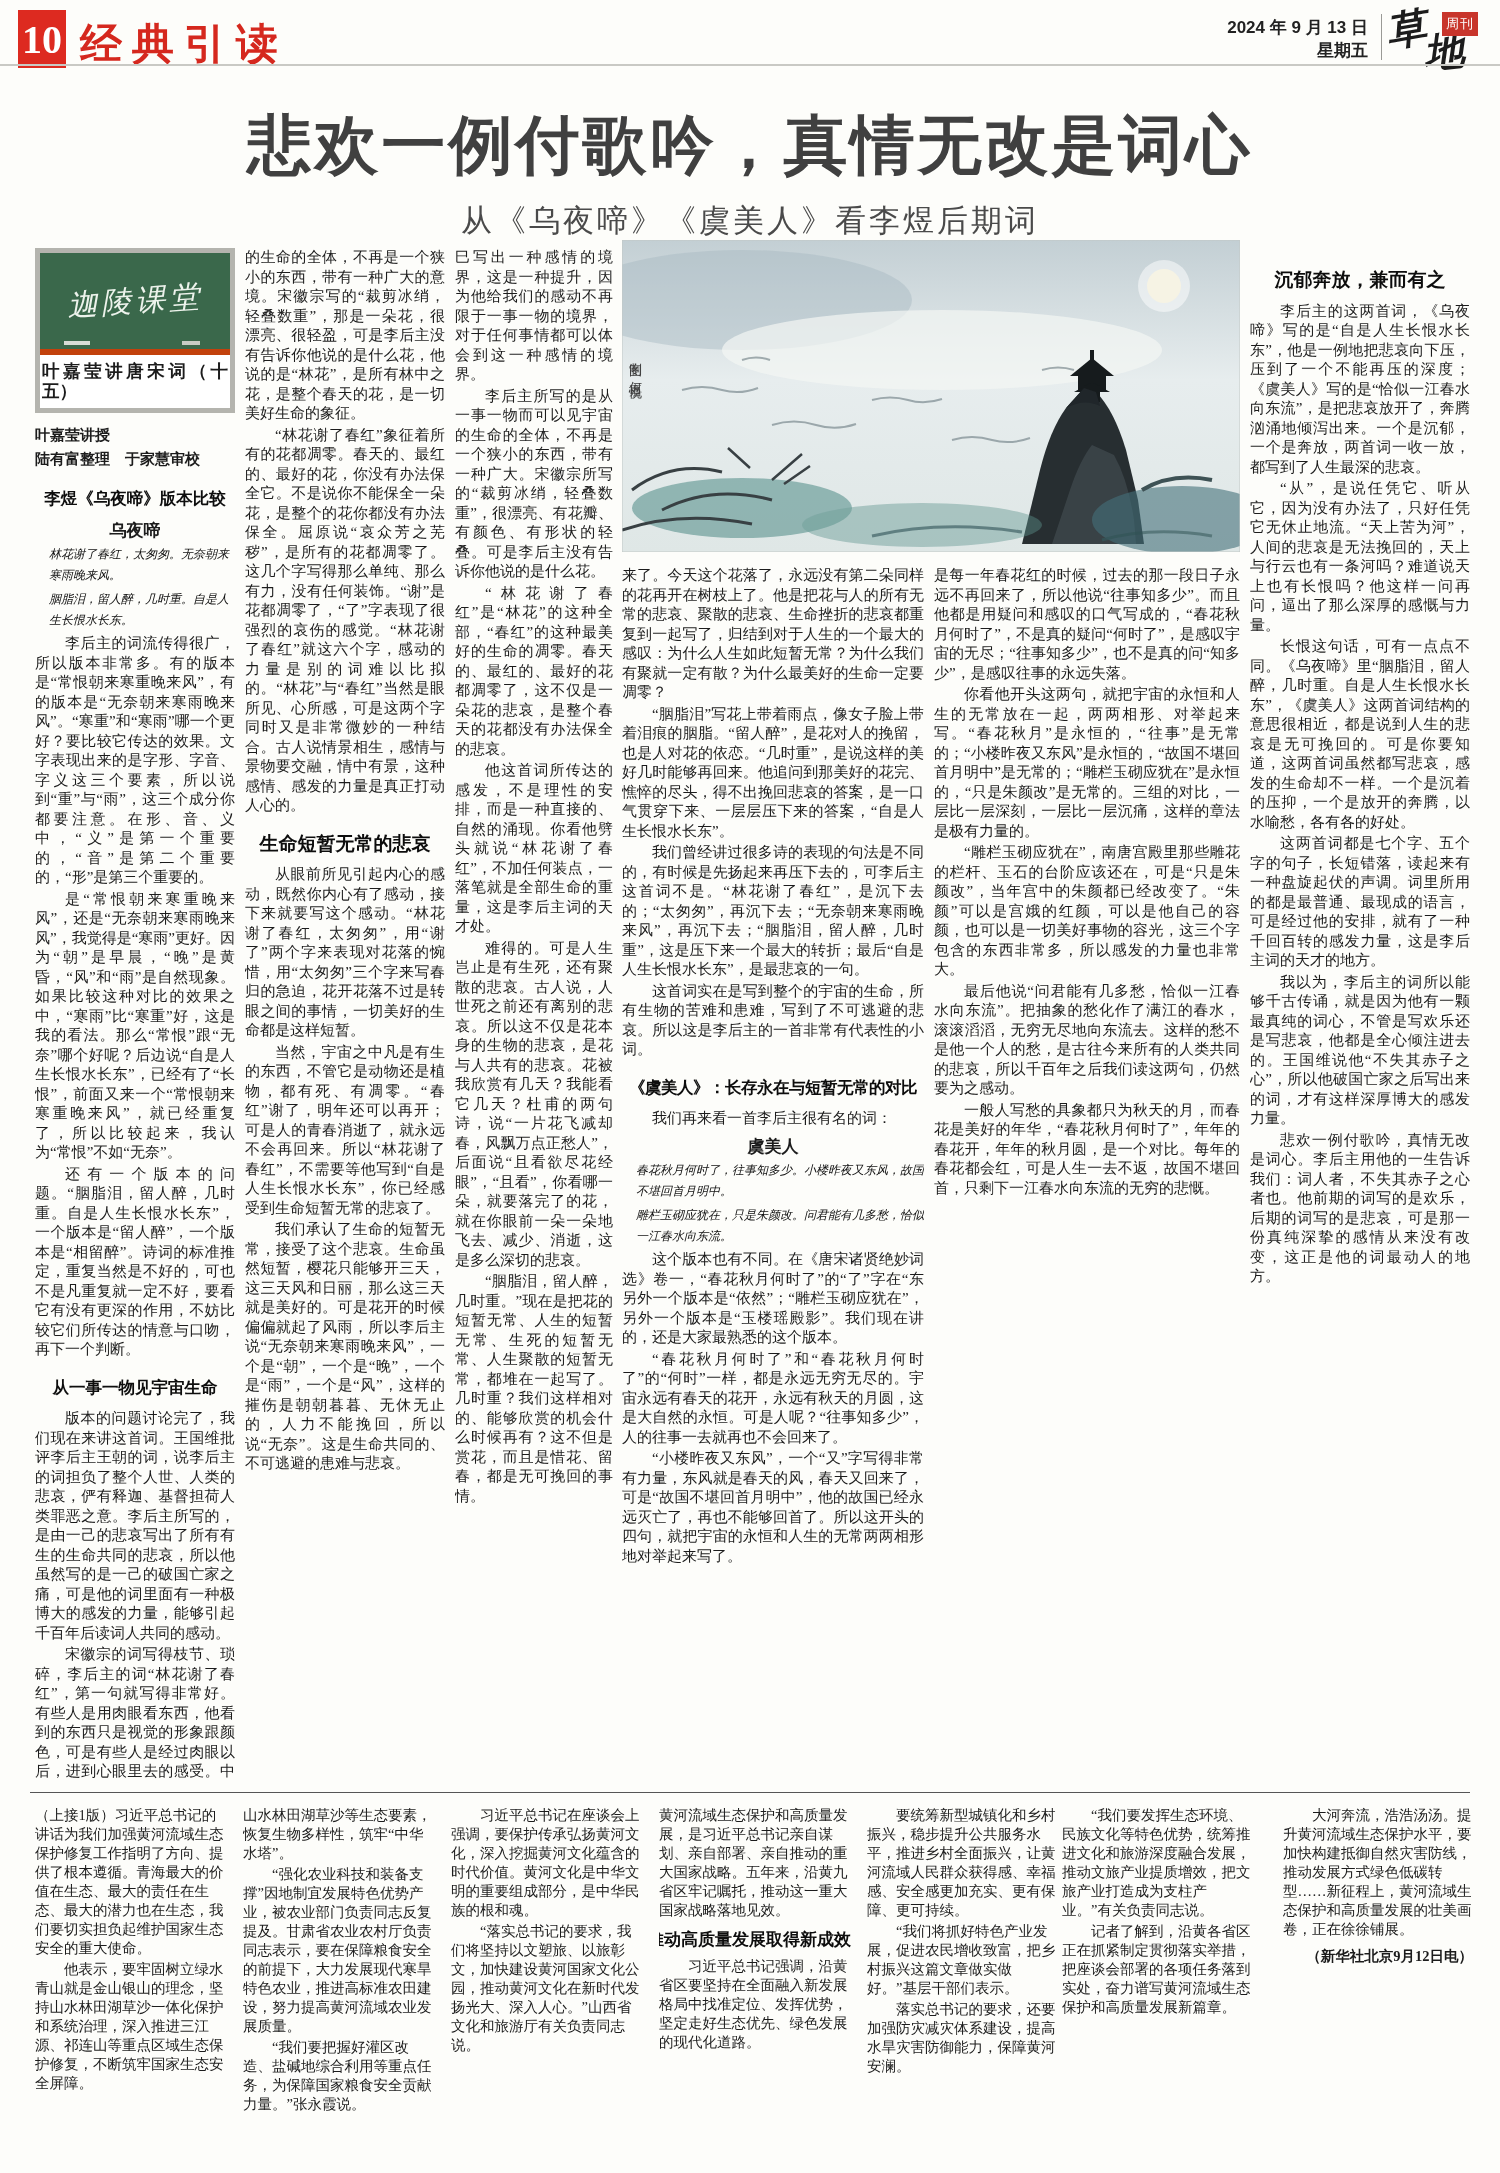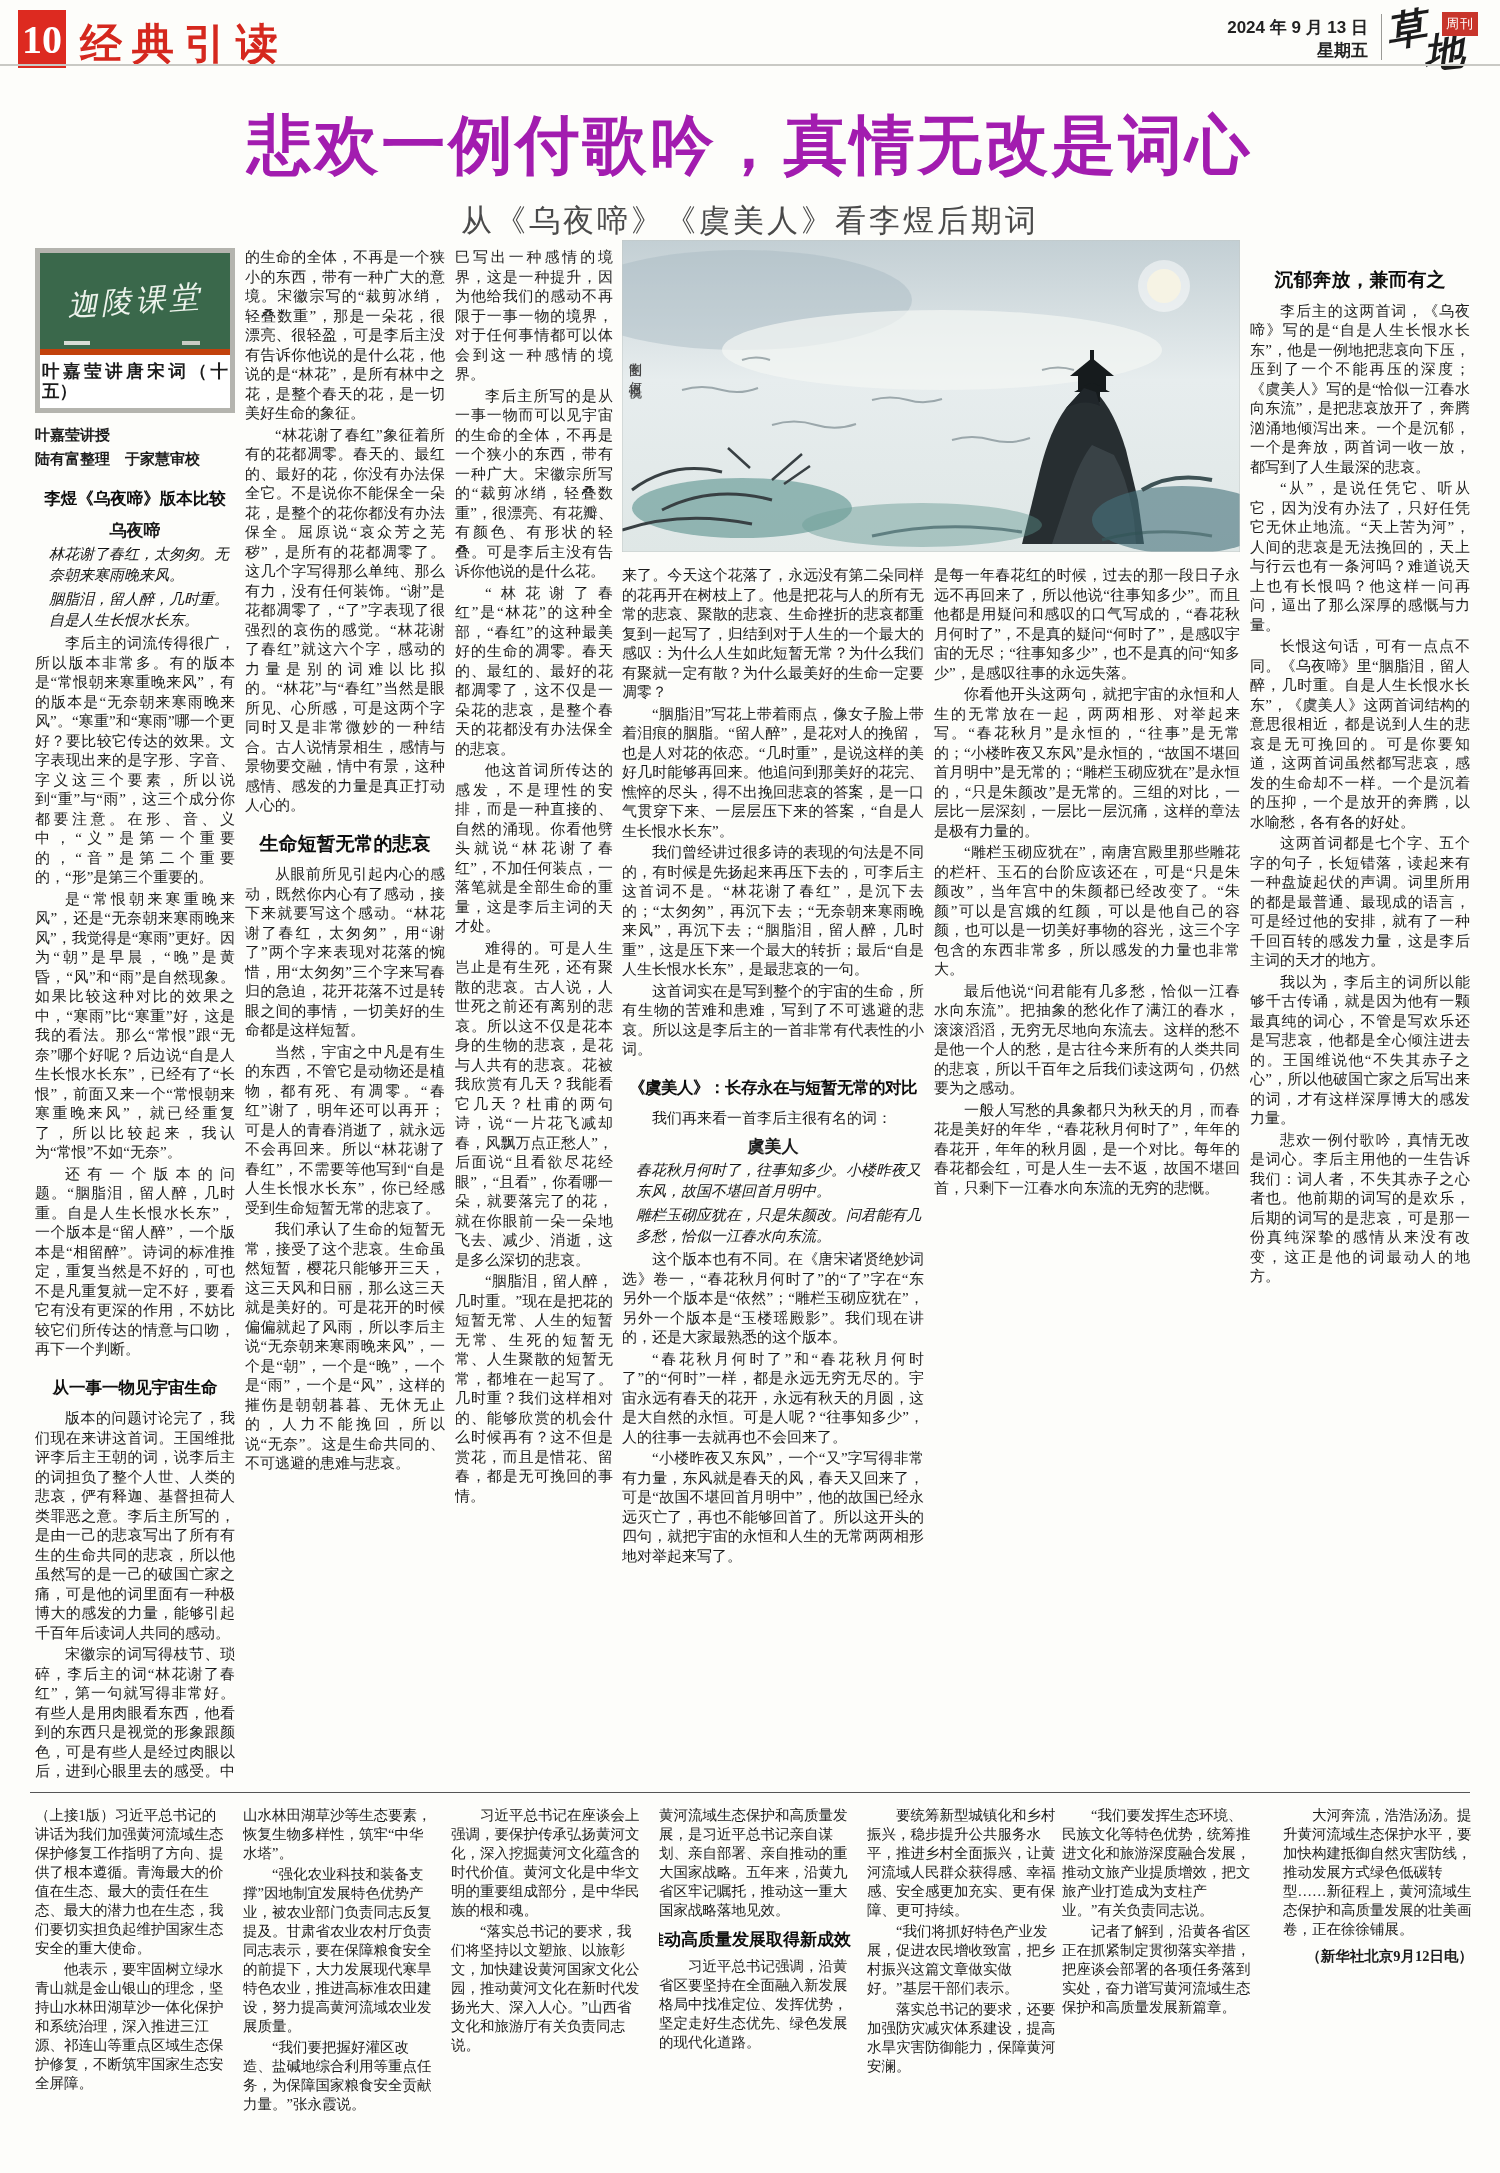--- a/index.html
+++ b/index.html
@@ -16,33 +16,33 @@
            font-size:17px;font-weight:700;color:#222;line-height:23px;}
   .vdiv{position:absolute;right:118px;top:14px;width:1px;height:46px;background:#9a9a96;}
   .masthead{position:absolute;right:22px;top:4px;width:92px;height:62px;}
   .mh-c1{position:absolute;left:0;top:-2px;font-size:40px;font-style:italic;font-weight:700;transform:rotate(-10deg);}
   .mh-c2{position:absolute;left:38px;top:20px;font-size:40px;font-style:italic;font-weight:700;transform:rotate(-6deg);}
   .mh-seal{position:absolute;left:56px;top:8px;width:36px;height:24px;background:#c8352b;color:#fff;
            font-family:"Liberation Sans",sans-serif;font-size:13px;font-weight:400;display:flex;
            align-items:center;justify-content:center;letter-spacing:1px;}
   
   .headline{position:absolute;left:0;top:102px;width:1500px;text-align:center;font-size:64px;
-            font-weight:900;color:#a21caf;letter-spacing:3px;
+            font-weight:900;color:#404040;letter-spacing:3px;
             font-family:"Liberation Sans","DejaVu Sans",sans-serif;}
   .subhead{position:absolute;left:0;top:200px;width:1500px;text-align:center;font-size:31px;
            color:#4a4a4a;letter-spacing:3px;font-family:"Liberation Sans",sans-serif;font-weight:500;}
   
   .col{position:absolute;overflow:hidden;font-size:15px;line-height:19.5px;text-align:justify;}
   .col div{text-align:justify;}
   .blk-p{text-indent:2em;margin:0 0 2px;}
   .blk-pc{text-indent:0;margin:0 0 2px;}
   .blk-h{font-weight:900;text-align:center !important;text-indent:0;font-size:19px;margin:18px 0 12px;
          font-family:"Liberation Sans",sans-serif;color:#0d0d0d;white-space:nowrap;}
   .blk-pt{font-weight:900;text-align:center !important;text-indent:0;font-size:17px;margin:8px 0 4px;}
-  .blk-pv{font-style:italic;font-size:15px;line-height:21px;padding-left:14px;text-indent:0;
+  .blk-pv{font-style:italic;font-size:12px;line-height:21px;padding-left:14px;text-indent:0;
           text-align:left !important;margin:0 0 3px;color:#111;}
   .blk-lead{text-indent:2em;margin:6px 0 2px;}
   .blk-end{text-align:right !important;font-weight:700;text-indent:0;margin-top:8px;}
   .c1{left:35px;top:248px;width:200px;height:1534px;}
   .c2{left:245px;top:248px;width:200px;height:1534px;}
   .c3{left:455px;top:248px;width:158px;height:1534px;}
   .cm1{left:622px;top:566px;width:302px;height:1216px;}
   .cm2{left:934px;top:566px;width:306px;height:1216px;}
   .c7{left:1250px;top:252px;width:220px;height:1530px;}
   .cm1 .blk-h{font-size:16.5px;letter-spacing:-0.5px;}

